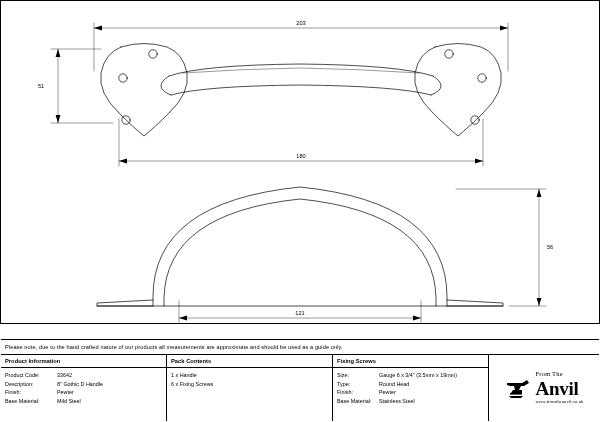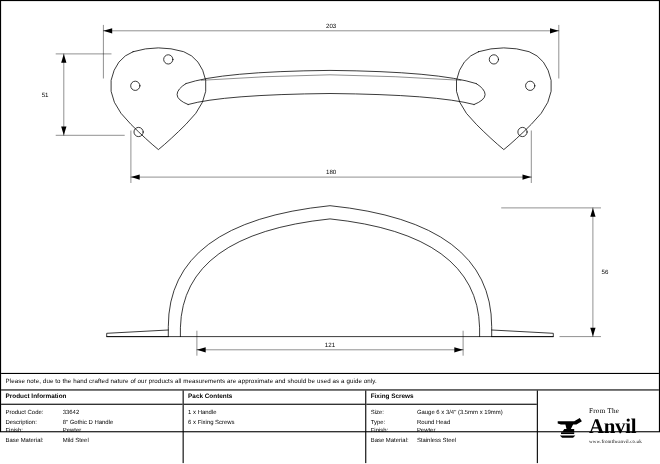--- a/index.html
+++ b/index.html
@@ -10,21 +10,21 @@
   body {
     width: 600px;
     height: 422px;
     font-family: "Liberation Sans", sans-serif;
     color: #000000;
     overflow: hidden;
   }
   #sheet {
     position: relative;
     width: 600px;
-    height: 393px;
+    height: 324px;
     box-sizing: border-box;
     border: 1px solid #000000;
     background: #ffffff;
   }
   .drawing-area {
     position: absolute;
     left: 0;
     top: 0;
     width: 598px;
     height: 340px;

